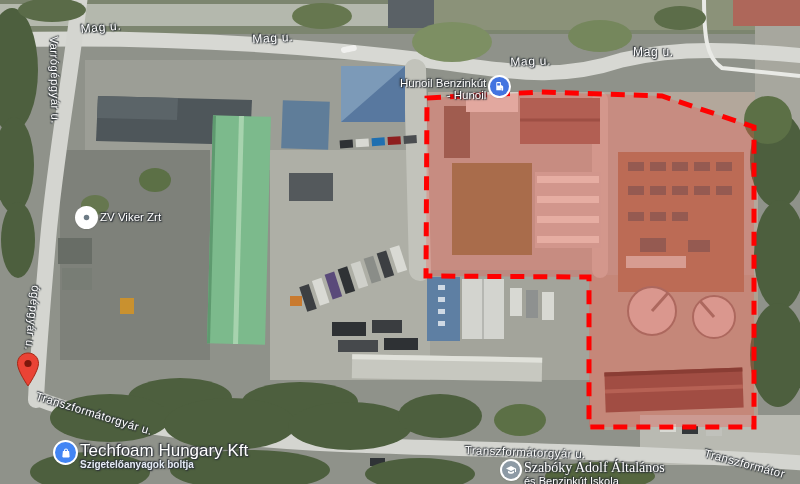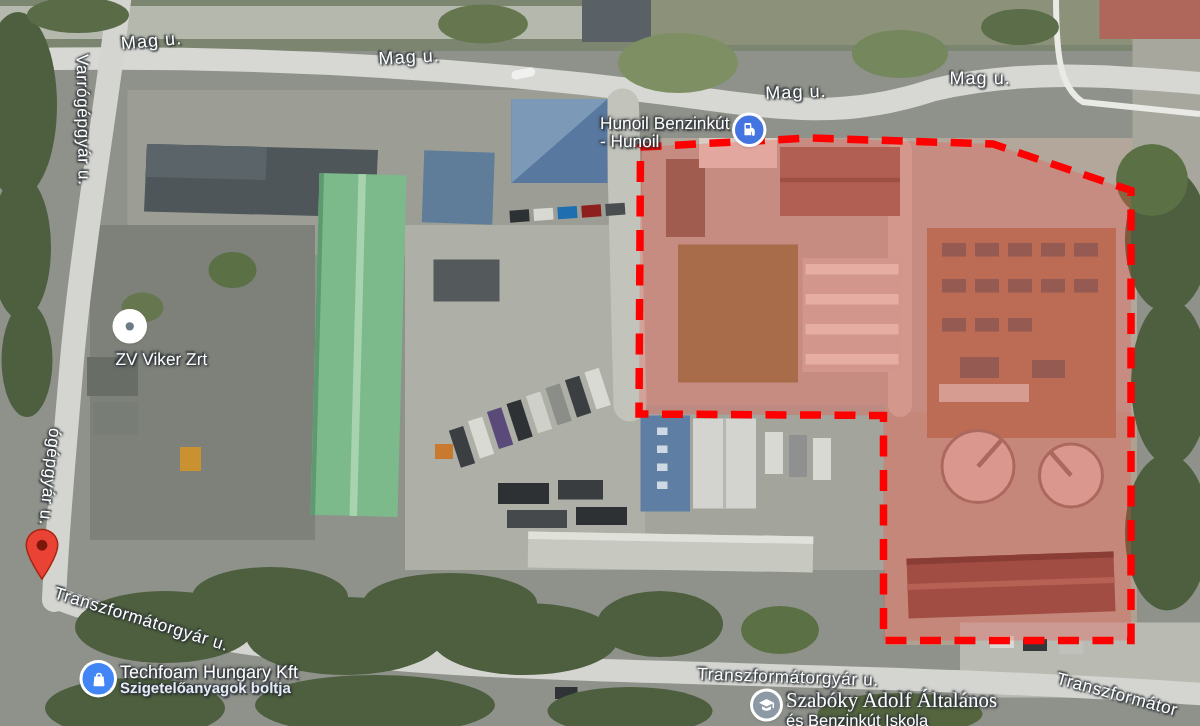--- a/index.html
+++ b/index.html
@@ -24,21 +24,21 @@
     box-shadow:0 0 0 2px #fff,0 1px 3px rgba(0,0,0,.5);
   }
   .poi-icon svg{display:block;}
   .poi-text{
     color:#fff;font-size:11.5px;font-weight:500;line-height:1.05;
     text-shadow:0 0 2px rgba(50,55,60,.95),0 0 3px rgba(50,55,60,.95),
                 1px 1px 1px rgba(45,50,55,.9),-1px -1px 1px rgba(45,50,55,.9);
     white-space:nowrap;
   }
   .poi-sub{font-size:10px;font-weight:700;color:#e5ebf5;}
-  .ta-c{text-align:left;}
+  .ta-c{text-align:right;}
   #pin{position:absolute;left:16px;top:352px;width:24px;height:36px;cursor:pointer;}
 </style>
 </head>
 <body>
 
 <div id="map-root">
 
   <svg id="terrain" width="800" height="484" viewBox="0 0 800 484">
 
     <g>
@@ -228,37 +228,37 @@
       <div>Hunoil Benzinkút</div>
       <div>- Hunoil</div>
     </div>
     <div class="poi-icon" style="background:#4374e0;">
       <svg width="11" height="11" viewBox="0 0 24 24">
         <path fill="#fff" d="M5 4a2 2 0 0 1 2-2h6a2 2 0 0 1 2 2v16H5V4zm2 1v5h6V5H7zm10 4 2.5 2.5c.3.3.5.8.5 1.2V19a2 2 0 1 1-4 0v-4h-1V9h2z"></path>
       </svg>
     </div>
   </div>
 
-  <div class="poi" style="left:77px;top:208px;flex-direction:column;">
+  <div class="poi" style="left:77px;top:208px;">
     <div class="poi-icon" style="background:#ffffff;">
       <svg width="11" height="11" viewBox="0 0 24 24">
           <circle cx="12" cy="12" r="6" fill="#6d7b85"></circle>
         </svg>
     </div>
     <div class="poi-text" style="margin-top:3px;">ZV Viker Zrt</div>
   </div>
 
   <div class="poi" style="left:55px;top:442px;">
     <div class="poi-icon" style="background:#4285f4;width:21px;height:21px;">
       <svg width="12" height="12" viewBox="0 0 24 24">
         <path fill="#fff" d="M8 8V7a4 4 0 0 1 8 0v1h2.2l1.1 11.2c.1.9-.6 1.8-1.6 1.8H6.3c-1 0-1.7-.9-1.6-1.8L5.8 8H8zm2 0h4V7a2 2 0 0 0-4 0v1z"></path>
       </svg>
     </div>
     <div>
-      <div class="poi-text" style="font-size:12px;">Techfoam Hungary Kft</div>
+      <div class="poi-text" style="font-size:17px;">Techfoam Hungary Kft</div>
       <div class="poi-text poi-sub">Szigetelőanyagok boltja</div>
     </div>
   </div>
 
   <div class="poi" style="left:502px;top:461px;">
     <div class="poi-icon" style="background:#8d9aa5;width:18px;height:18px;">
       <svg width="12" height="12" viewBox="0 0 24 24">
         <path fill="#fff" d="M12 4 2 9l10 5 8-4v6h2V9L12 4zm-6 9.5V17c0 1.1 2.7 2.5 6 2.5s6-1.4 6-2.5v-3.5l-6 3-6-3z"></path>
       </svg>
     </div>

